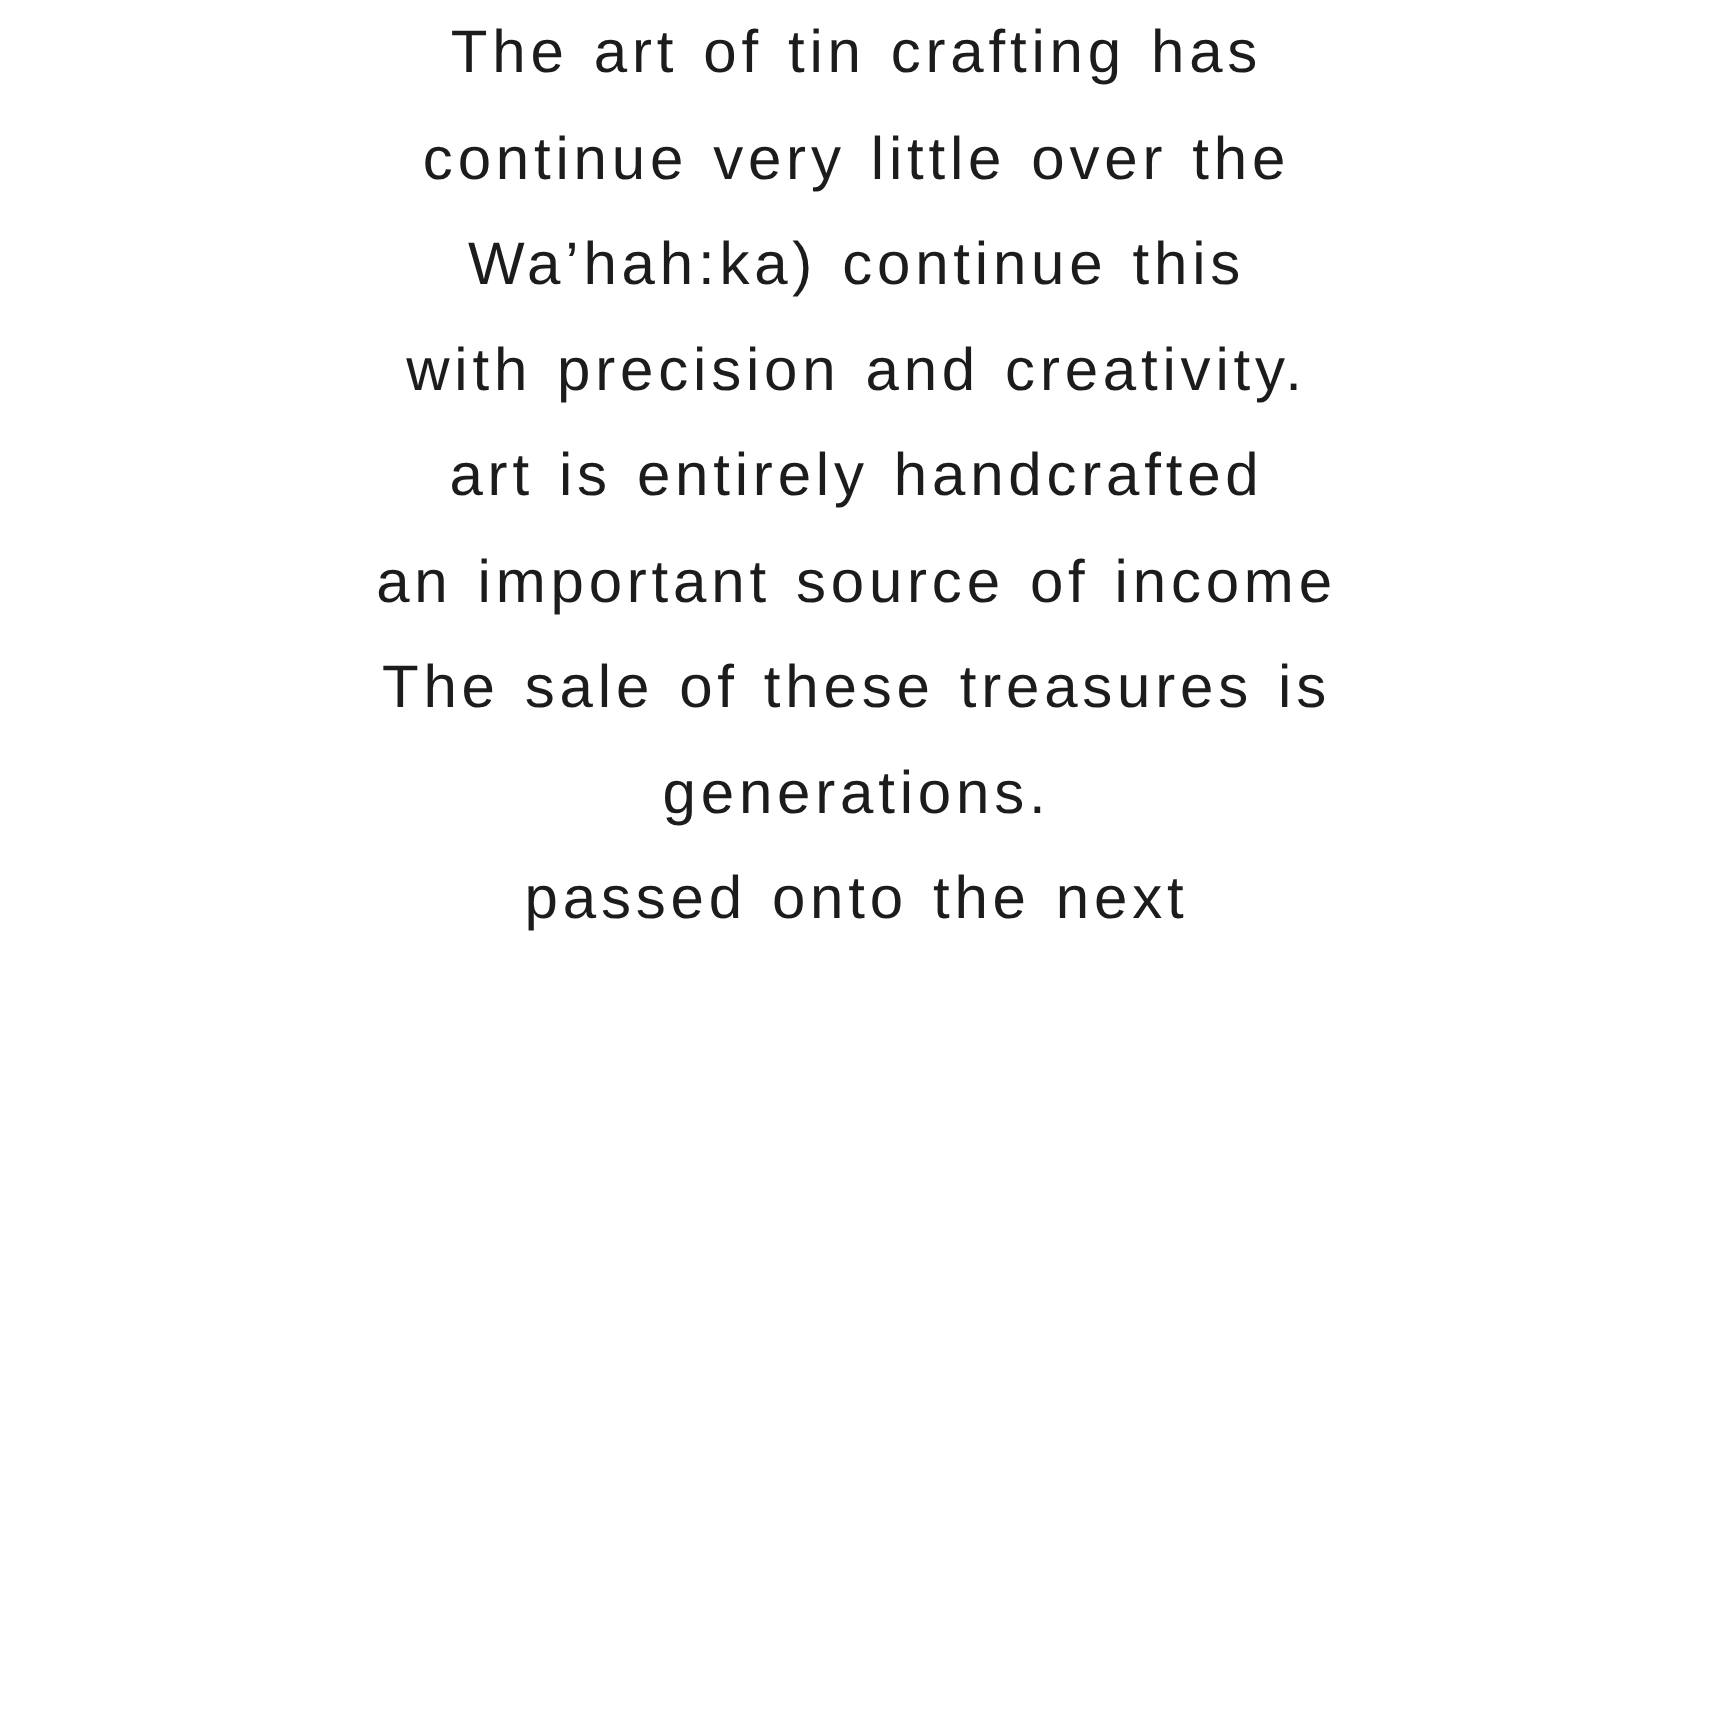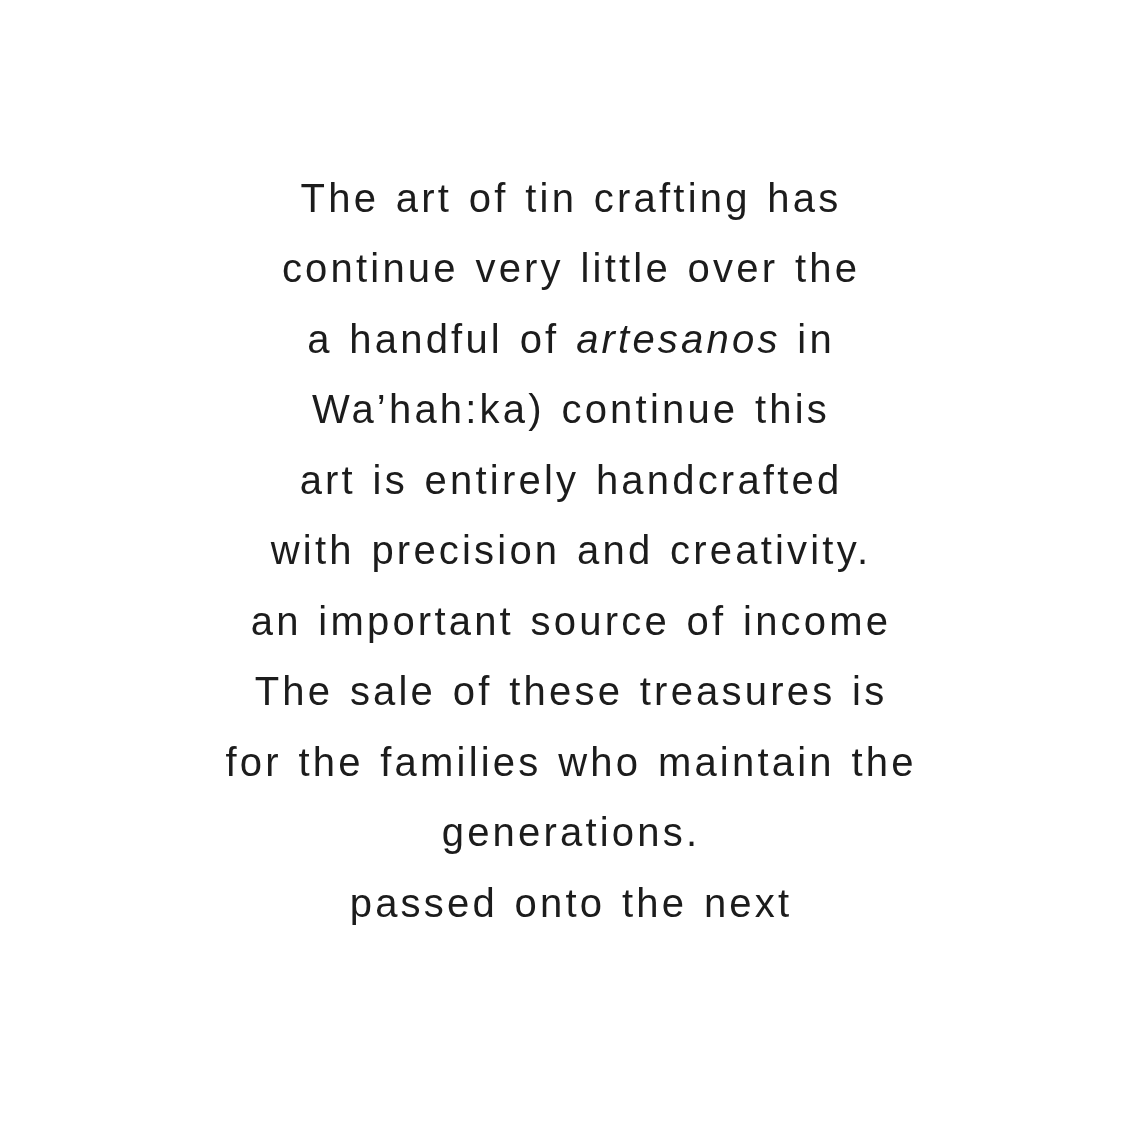--- a/index.html
+++ b/index.html
@@ -10,21 +10,21 @@
     font-family: "Liberation Sans", sans-serif;
     background: #ffffff;
   }
   .canvas {
     position: relative;
     width: 1142px;
     height: 938px;
     background: #ffffff;
     overflow: hidden;
     display: flex;
-    align-items: flex-end;
+    align-items: flex-start;
     justify-content: center;
   }
   .text-block {
     width: 100%;
     text-align: center;
   }
   .line {
     white-space: pre;           
     font-size: 40px;
     line-height: 70.5px;
@@ -38,23 +38,21 @@
     font-style: italic;
   }
 </style>
 </head>
 <body>
 
 <div class="canvas" style="background: rgb(255, 255, 255); color: rgb(28, 28, 28);">
   <div class="text-block">
       <div class="line"><span class="seg">The art of tin crafting has</span></div>
       <div class="line"><span class="seg">continue very little over the</span></div>
-      <div class="line"><span class="seg">a handful of </span><span class="seg italic">artesanos</span><span class="seg"> in</span></div>
       <div class="line"><span class="seg">Wa’hah:ka) continue this</span></div>
+      <div class="line"><span class="seg">with precision and creativity.</span></div>
       <div class="line"><span class="seg">art is entirely handcrafted</span></div>
-      <div class="line"><span class="seg">with precision and creativity.</span></div>
       <div class="line"><span class="seg">an important source of income</span></div>
       <div class="line"><span class="seg">The sale of these treasures is</span></div>
-      <div class="line"><span class="seg">for the families who maintain the</span></div>
       <div class="line"><span class="seg">generations.</span></div>
       <div class="line"><span class="seg">passed onto the next</span></div>
     </div>
 </div>
 
 </body></html>

